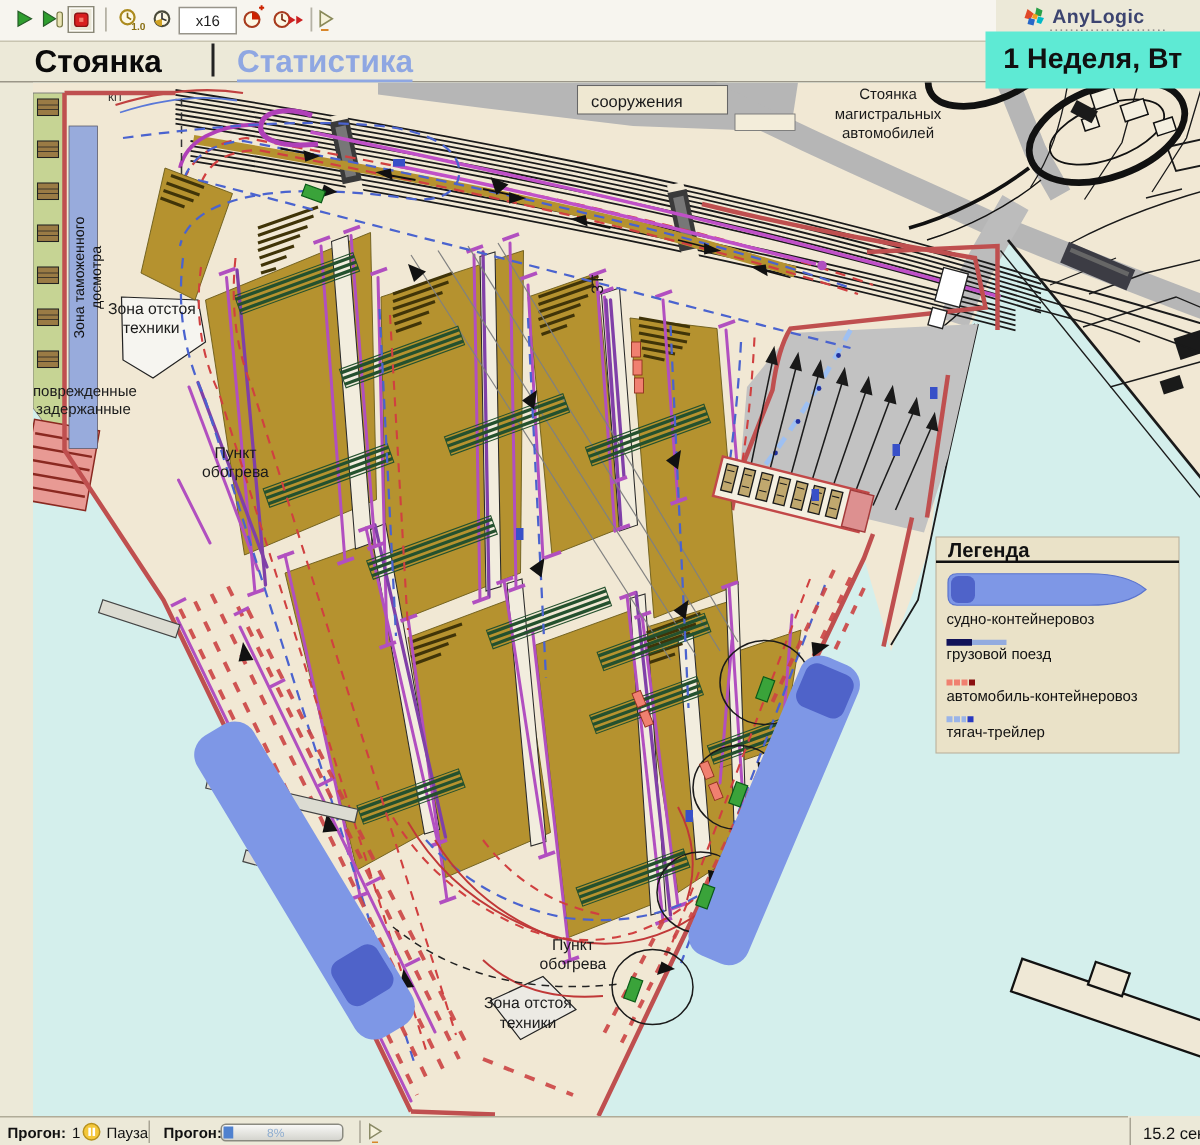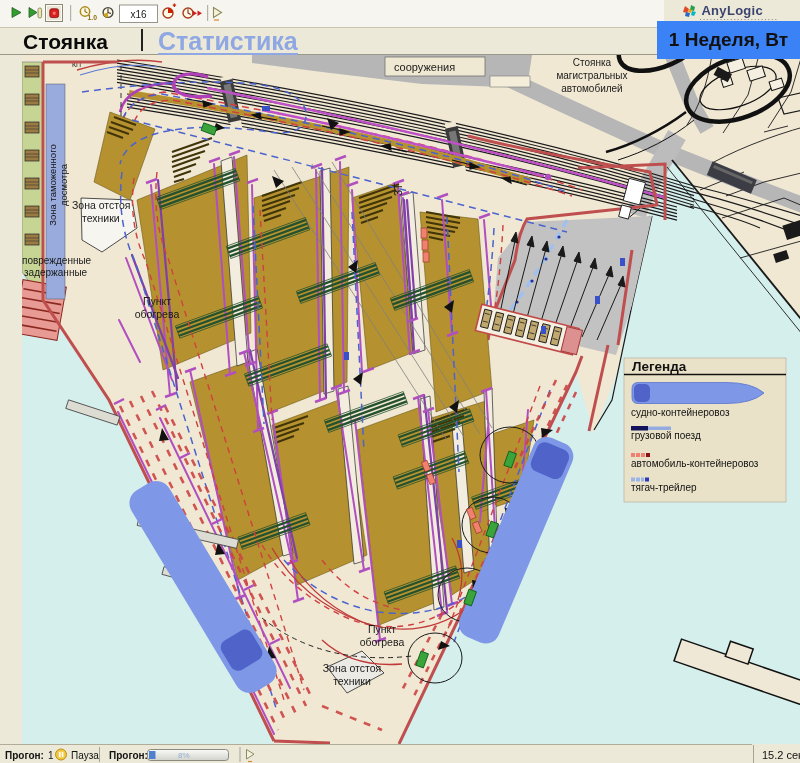--- a/index.html
+++ b/index.html
@@ -2,23 +2,23 @@
 <html><head>
 <meta charset="utf-8">
 <style>
 html,body{margin:0;padding:0;width:800px;height:763px;overflow:hidden;font-family:"Liberation Sans",sans-serif;background:#ece9d8;}
 #toolbar{position:absolute;left:0;top:0;width:664px;height:27px;background:#f7f5ef;border-bottom:1px solid #c8c4b0;}
 #tabbar{position:absolute;left:0;top:28px;width:800px;height:26px;background:#ece9d8;border-bottom:1px solid #9a9688;}
 #map{position:absolute;left:0;top:55px;width:800px;height:689px;margin-left:22px;}
 #status{position:absolute;left:0;top:744px;width:752px;height:19px;background:#ece9d8;border-top:1px solid #b0ac98;font-size:11px;color:#111;}
 #anim{position:absolute;left:23px;top:30px;font-size:21px;font-weight:bold;color:#0a0a0a;}
 #tdiv{position:absolute;left:141px;top:29px;width:2px;height:22px;background:#222;}
-#stat{position:absolute;left:158px;top:30px;font-size:25px;font-weight:bold;color:#8fa7e2;border-bottom:2.5px solid #8fa7e2;line-height:23px;}
+#stat{position:absolute;left:158px;top:30px;font-size:21px;font-weight:bold;color:#8fa7e2;border-bottom:2.5px solid #8fa7e2;line-height:23px;}
 #alogo{position:absolute;left:682px;top:3px;font-size:13px;font-weight:bold;color:#3c4470;letter-spacing:0.3px;}
-#timebox{position:absolute;left:657px;top:21px;width:143px;height:38px;background:#3b82f6;z-index:5;font-size:19px;font-weight:bold;color:#111;text-align:center;line-height:38px;}
+#timebox{position:absolute;left:657px;top:21px;width:143px;height:38px;background:#5eead4;z-index:5;font-size:19px;font-weight:bold;color:#111;text-align:center;line-height:38px;}
 </style>
 </head>
 <body>
 <div id="toolbar">
 <svg width="800" height="27" xmlns="http://www.w3.org/2000/svg">
   <path d="M12,7.5 L12,17.5 L21,12.5 Z" fill="#2f9e2f" stroke="#265c28" stroke-width="0.8"></path>
   <path d="M29,7.5 L29,17.5 L37,12.5 Z" fill="#2f9e2f" stroke="#265c28" stroke-width="0.8"></path>
   <rect x="38" y="8" width="3.6" height="10" rx="1.6" fill="#e9e4b4" stroke="#7a7a48" stroke-width="0.8"></rect>
   <rect x="45.5" y="4.5" width="17" height="17" fill="#e9e6d6" stroke="#8a8878" stroke-width="1"></rect>
   <rect x="46.5" y="5.5" width="15" height="15" fill="none" stroke="#fbfaf4" stroke-width="1"></rect>

